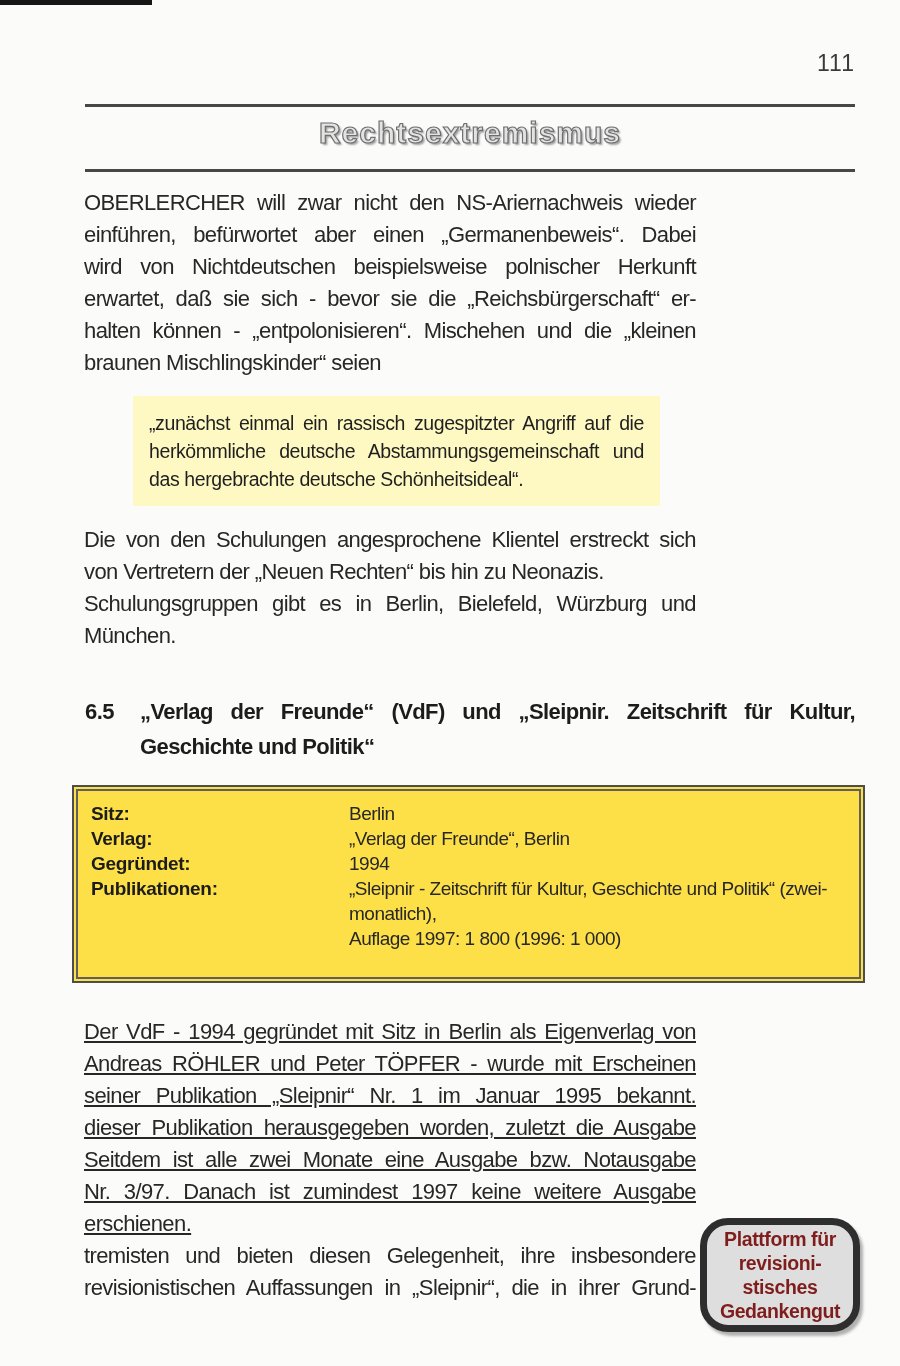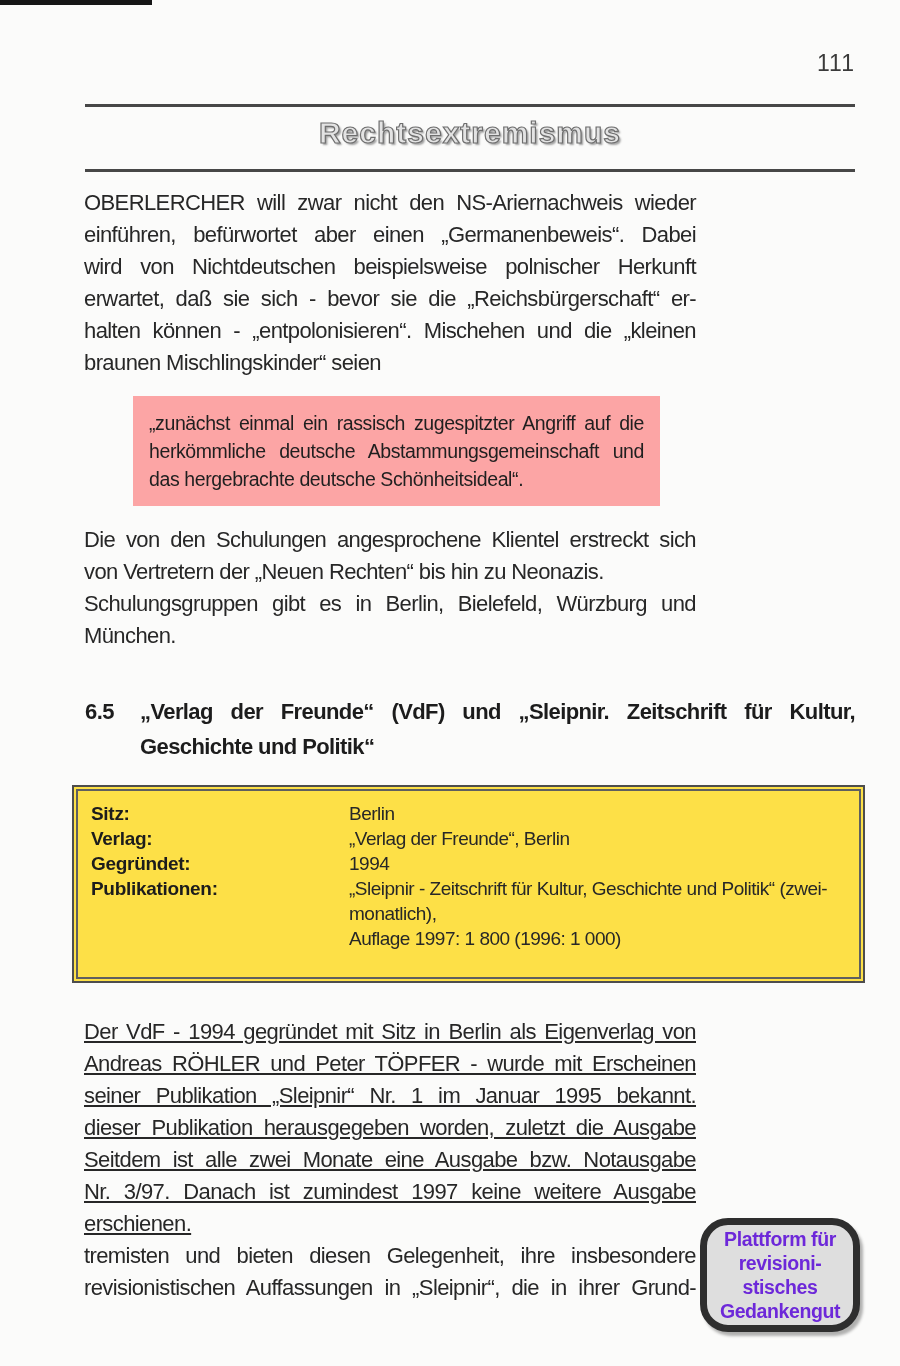--- a/index.html
+++ b/index.html
@@ -47,21 +47,21 @@
   .para .ln-end { text-align-last: left; }
 
   .para-oberlercher { top: 187px; }
   .para-klientel    { top: 524px; }
   .para-vdf         { top: 1016px; text-decoration: underline; }
   .para-verleger    { top: 1240px; }
 
   
   .quote-block {
     left: 133px; top: 396px; width: 527px;
-    background: #fca5a5;
+    background: #fef9c3;
     padding: 13px 16px 13px 16px;
     font-size: 19.5px; letter-spacing: -0.4px; color: #1f1f1f;
   }
   .quote-block .ln {
     line-height: 28px;
     text-align: justify;
     text-align-last: justify;
   }
   .quote-block .ln-end { text-align-last: left; }
 
@@ -100,21 +100,21 @@
   
   .margin-note {
     left: 700px; top: 1218px; width: 160px; height: 114px;
     background: #dedede;
     border: 7px solid #2e2e2e;
     border-radius: 28px;
     box-shadow: 3px 4px 3px rgba(0,0,0,0.30);
     display: flex; flex-direction: column; justify-content: center;
     text-align: center;
     font-weight: bold; font-size: 19.5px; letter-spacing: -0.4px;
-    color: #6d28d9;
+    color: #7f1d1d;
   }
   .margin-note .ln { line-height: 24px; }
 </style>
 </head>
 <body>
 
 <div class="abs scan-strip"></div>
 
 <div class="abs page-number">111</div>
 

